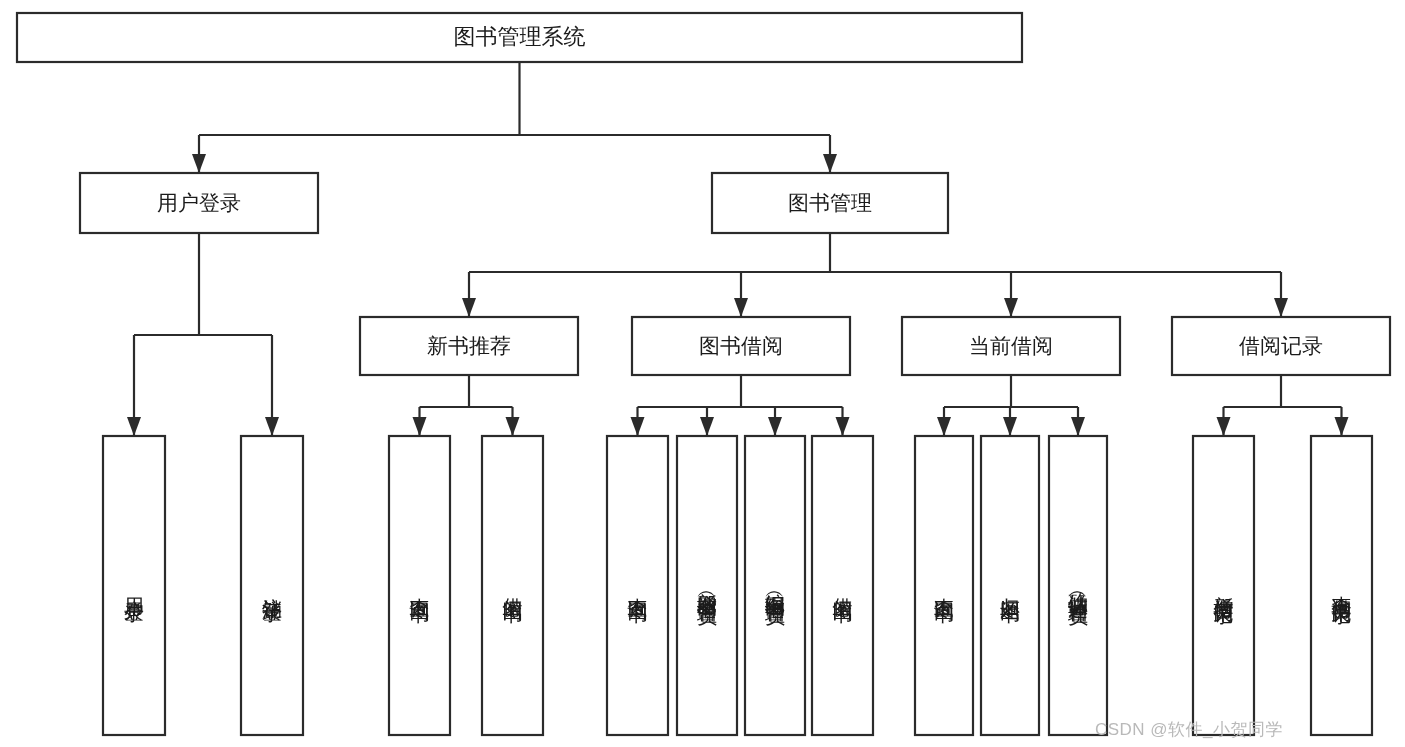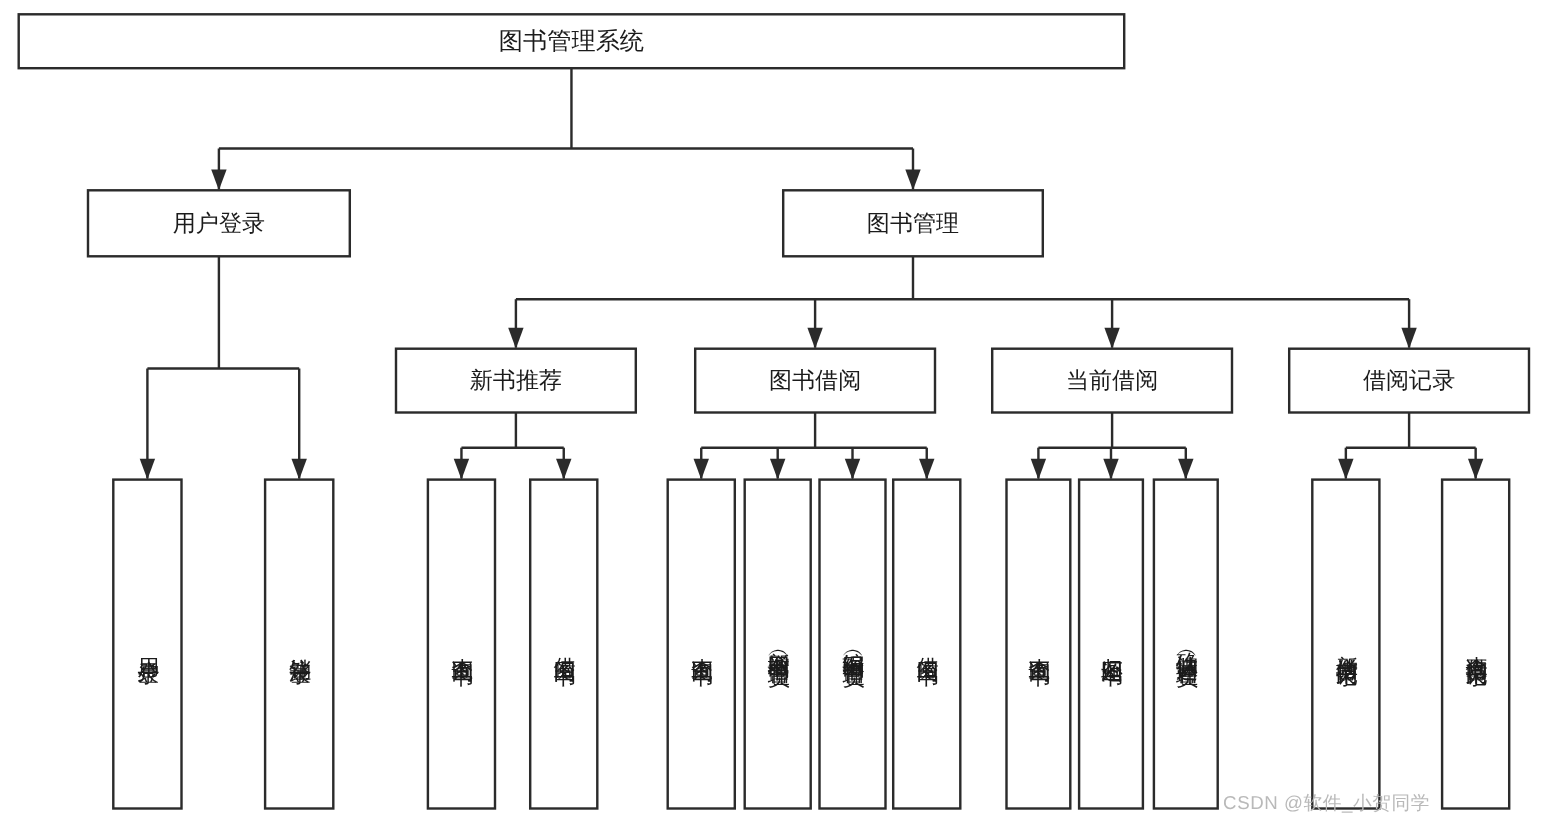--- a/index.html
+++ b/index.html
@@ -66,21 +66,21 @@
     font-family: "Liberation Sans", sans-serif;
     font-size: 20px;
     line-height: 1.05;
     letter-spacing: 2px;
     color: #1b1b1b;
     white-space: nowrap;
     pointer-events: none;
   }
   .watermark {
     position: absolute;
-    right: 2px;
+    right: 19px;
     bottom: 6px;
     font-family: "Liberation Sans", sans-serif;
     font-size: 17px;
     color: #b9b9b9;
     letter-spacing: 0.5px;
     white-space: nowrap;
   }
 </style>
 </head>
 <body>

